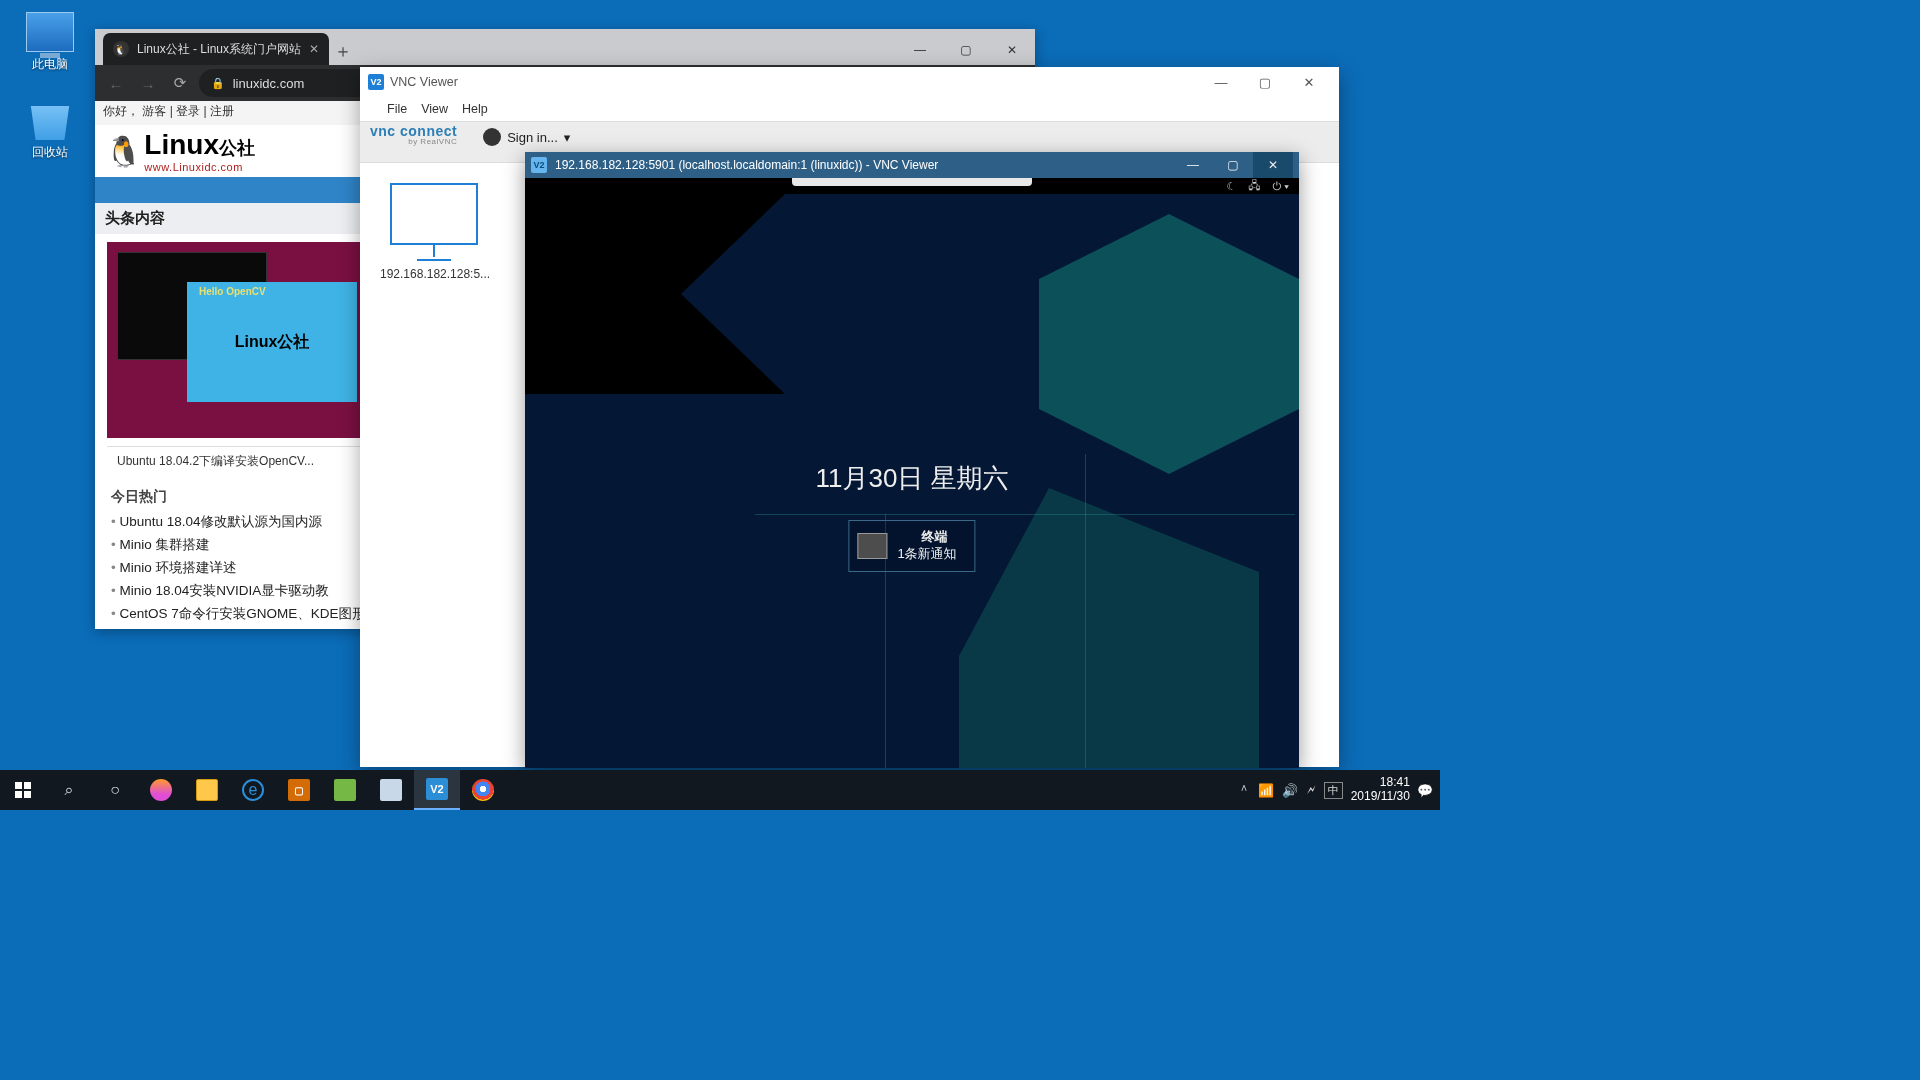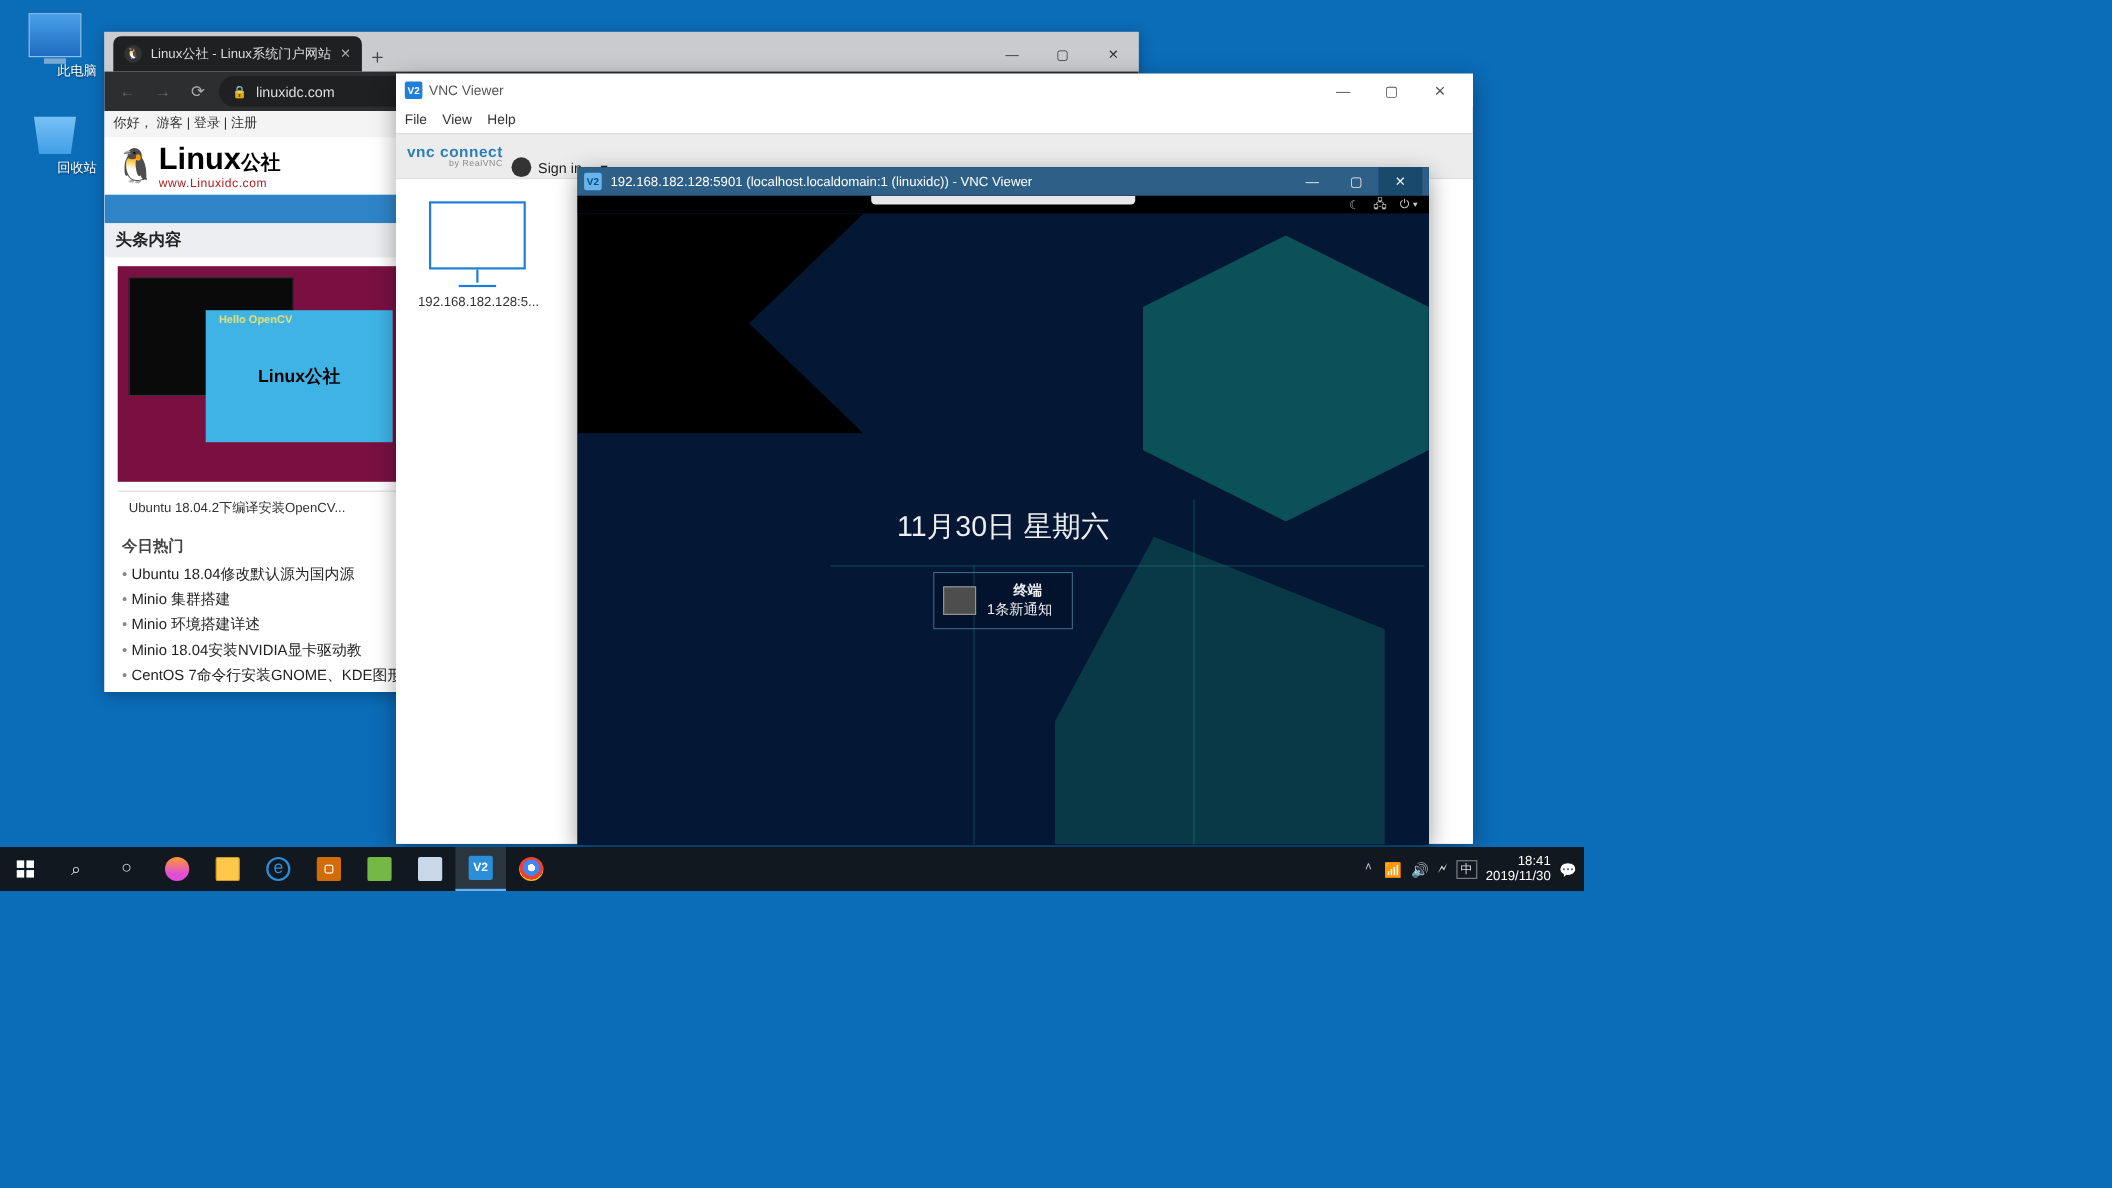--- a/index.html
+++ b/index.html
@@ -1,19 +1,19 @@
 <!DOCTYPE html>
 <html><head>
 <meta charset="utf-8">
 <style>
 * { margin:0; padding:0; box-sizing:border-box; font-family:"Segoe UI","Microsoft YaHei",Arial,sans-serif; }
 body { width:1440px; height:810px; background:#0b6cb8; overflow:hidden; position:relative; }
 
 
-.desktop-icon { position:absolute; width:76px; text-align:right; color:#fff; font-size:12px; text-shadow:0 1px 2px rgba(0,0,0,.6); }
+.desktop-icon { position:absolute; width:76px; text-align:center; color:#fff; font-size:12px; text-shadow:0 1px 2px rgba(0,0,0,.6); }
 .desktop-icon .glyph { width:48px; height:40px; margin:0 auto 4px; position:relative; }
 .pc-glyph { width:42px; height:28px; background:linear-gradient(#4aa0e8,#1d6cc0); border:1px solid #9ec9ee; }
 .pc-glyph::after { content:""; position:absolute; left:50%; bottom:-7px; transform:translateX(-50%); width:20px; height:5px; background:#7aa9d4; }
 .bin-glyph { width:36px; height:40px; background:linear-gradient(#81c6f7,#3f9fe6); clip-path:polygon(10% 15%,90% 15%,80% 100%,20% 100%); position:relative; }
 .bin-glyph::before { content:""; position:absolute; top:-6px; left:-4px; right:-4px; height:8px; background:#5cafe8; border-radius:2px; }
 
 
 .chrome { position:absolute; left:95px; top:29px; width:940px; height:600px; background:#fff; box-shadow:0 3px 12px rgba(0,0,0,.3); }
 .chrome-top { height:36px; background:#c9cbce; display:flex; align-items:flex-end; }
 .tab { margin-left:8px; height:32px; background:#1f2021; color:#ddd; border-radius:7px 7px 0 0; display:flex; align-items:center; padding:0 10px; font-size:12px; min-width:210px; gap:8px; }
@@ -48,22 +48,22 @@
 .hot li::before { content:"• "; color:#888; }
 .hot li.red a { color:#c22; }
 .hot a { color:#222; text-decoration:none; }
 
 
 .vnc-app { position:absolute; left:360px; top:67px; width:979px; height:700px; background:#fff; box-shadow:0 6px 20px rgba(0,0,0,.35); display:flex; flex-direction:column; }
 .vnc-title { height:30px; background:#fff; display:flex; align-items:center; padding:0 8px; font-size:12.5px; color:#555; gap:6px; }
 .vnc-title .icon { width:16px; height:16px; background:#1e7fd6; color:#fff; font-size:9px; font-weight:bold; display:flex; align-items:center; justify-content:center; border-radius:2px; }
 .winbtns { margin-left:auto; display:flex; }
 .winbtns div { width:44px; height:28px; display:flex; align-items:center; justify-content:center; color:#555; font-size:13px; }
-.vnc-menu { height:24px; padding:0 8px; font-size:12.5px; color:#333; display:flex; gap:14px; align-items:center; }
-.vnc-toolbar { height:42px; background:#ececec; border-top:1px solid #ddd; border-bottom:1px solid #ddd; display:flex; align-items:center; padding:16px 10px; gap:2px; }
+.vnc-menu { height:24px; padding:0 8px; font-size:12.5px; color:#333; display:flex; gap:14px; align-items:center;margin-left:19px; }
+.vnc-toolbar { height:42px; background:#ececec; border-top:1px solid #ddd; border-bottom:1px solid #ddd; display:flex; align-items:flex-end; padding:16px 10px; gap:20px; }
 .vnc-logo { font-size:14px; color:#2d7fb5; font-weight:bold; letter-spacing:.5px; line-height:1; }
 .vnc-logo small { font-size:8px; color:#888; display:block; text-align:right; font-weight:normal; }
 .vnc-addr { flex:1; height:26px; border:1px solid #bcbcbc; background:#fff; font-size:13px; padding:0 8px; outline:none; }
 .signin { display:flex; align-items:center; gap:6px; font-size:13px; color:#222; padding:0 6px;margin-top:20px; }
 .signin .av { width:18px; height:18px; border-radius:50%; background:#333; }
 .vnc-body { flex:1; background:#fff; display:flex; }
 .conn-tile { margin:20px; width:108px; text-align:center; font-size:12px; color:#333; }
 .conn-thumb { width:88px; height:62px; border:2px solid #1e7fd6; margin:0 auto; position:relative; }
 .conn-thumb::after { content:""; position:absolute; left:50%; bottom:-14px; transform:translateX(-50%); width:2px; height:12px; background:#1e7fd6; }
 .conn-thumb .stand { position:absolute; left:50%; bottom:-18px; transform:translateX(-50%); width:34px; height:2px; background:#1e7fd6; }

